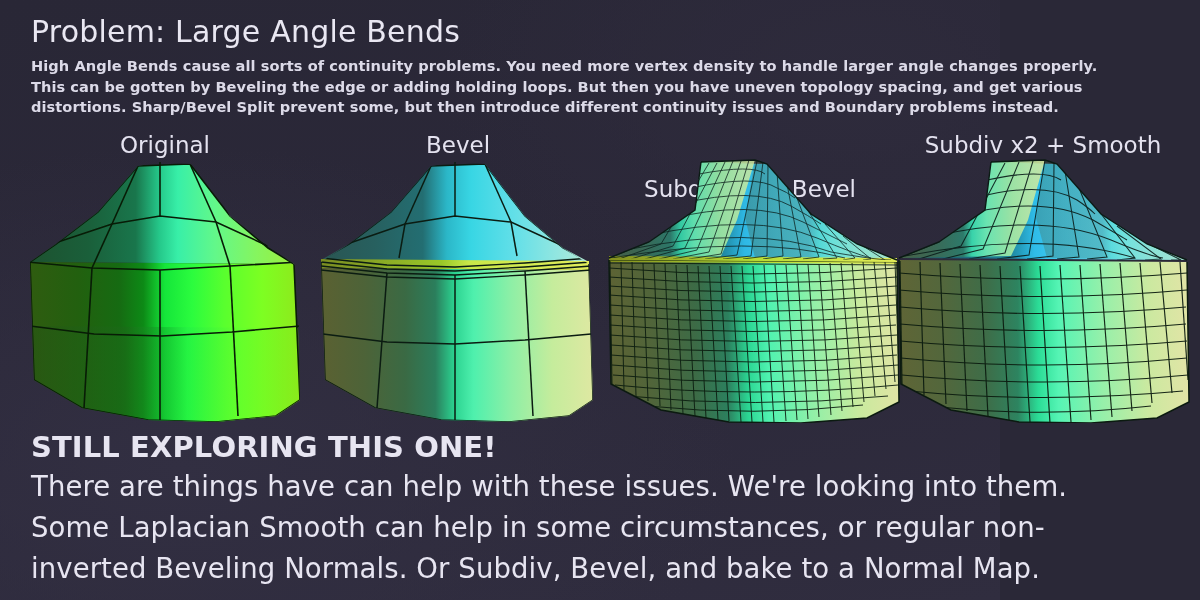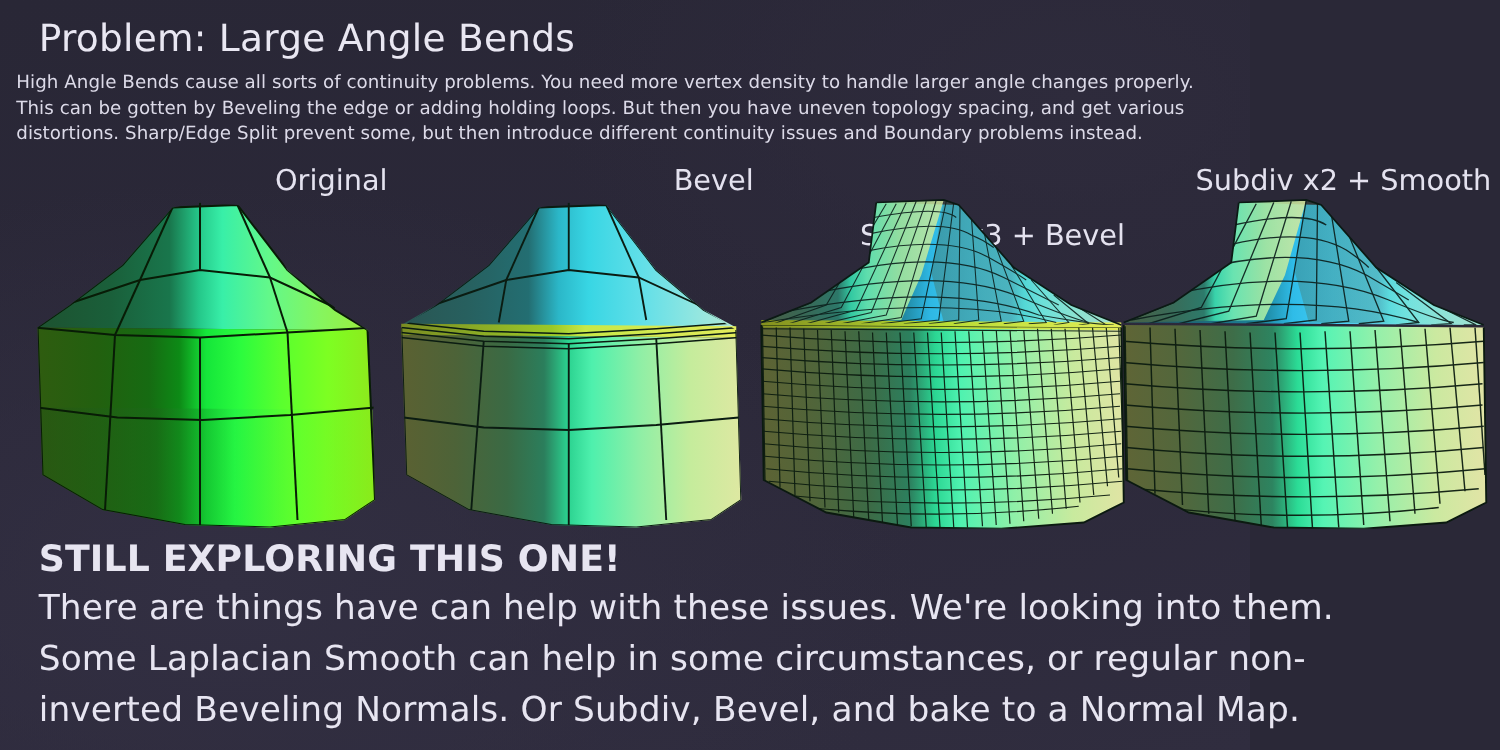--- a/index.html
+++ b/index.html
@@ -16,30 +16,30 @@
       radial-gradient(ellipse 700px 420px at 86% 14%, #2e2b3c 0%, rgba(46,43,60,0) 60%),
       linear-gradient(168deg,#292736 0%,#2b2839 48%,#302d3f 100%);
   }
   
   #title{
     position:absolute;left:31px;top:15px;
     font-size:30px;line-height:34px;letter-spacing:.2px;
     color:#e9e7f2;font-weight:400;white-space:nowrap;
   }
   #subtitle{
-    position:absolute;left:13px;top:56px;width:1140px;
+    position:absolute;left:31px;top:56px;width:1140px;
     font-size:14.6px;line-height:20.5px;letter-spacing:.05px;
-    color:#dcdae8;font-weight:400;
+    color:#dcdae8;font-weight:700;
   }
   #subtitle .ln{display:block;white-space:nowrap;}
   
   .col-label{
     position:absolute;top:131px;
     font-size:23px;line-height:28px;color:#e4e2ef;
-    text-align:right;white-space:nowrap;font-weight:400;
+    text-align:center;white-space:nowrap;font-weight:400;
   }
   
   .mesh-cell{position:absolute;top:158px;}
   .mesh-cell svg{display:block;}
   
   #footer{position:absolute;left:31px;top:428px;width:1150px;}
   #footer .big{
     display:block;white-space:nowrap;
     font-size:27.5px;line-height:41px;letter-spacing:.1px;
     color:#e7e5f1;font-weight:400;
@@ -49,21 +49,21 @@
 </head>
 <body>
 
 <div id="slide">
 
   <div id="title">Problem: Large Angle Bends</div>
 
   <div id="subtitle">
     <span class="ln">High Angle Bends cause all sorts of continuity problems. You need more vertex density to handle larger angle changes properly.</span>
     <span class="ln">This can be gotten by Beveling the edge or adding holding loops. But then you have uneven topology spacing, and get various</span>
-    <span class="ln">distortions. Sharp/Edge Split prevent some, but then introduce different continuity issues and Boundary problems instead.</span>
+    <span class="ln">distortions. Sharp/Bevel Split prevent some, but then introduce different continuity issues and Boundary problems instead.</span>
   </div>
 
   <div class="col-label" style="left:20px;width:290px;">Original</div>
   <div class="col-label" style="left:313px;width:290px;">Bevel</div>
   <div class="col-label" style="left:600px;width:300px;margin-top:44px;">Subdiv x3 + Bevel</div>
   <div class="col-label" style="left:893px;width:300px;">Subdiv x2 + Smooth</div>
 
   <div class="mesh-cell" style="left:20px;">
     <svg width="290" height="265" viewBox="0 0 290 265">
       <defs>

